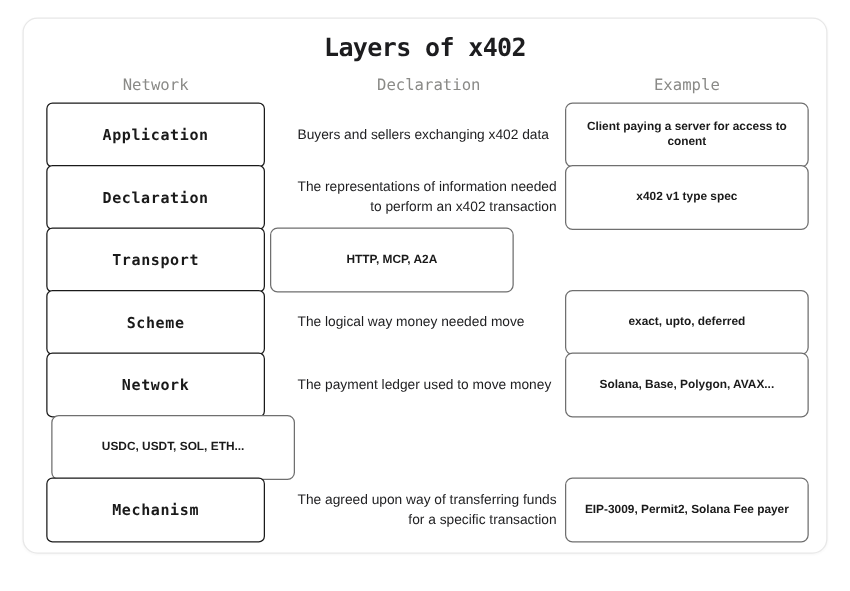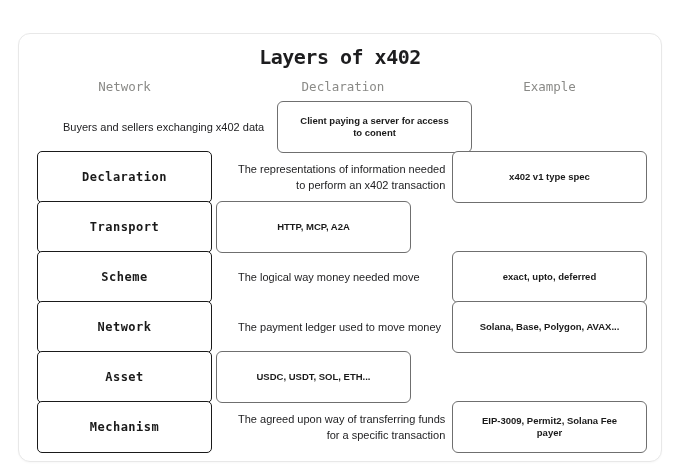--- a/index.html
+++ b/index.html
@@ -7,21 +7,21 @@
     padding: 0;
     width: 680px;
     height: 473px;
     background: #ffffff;
     font-family: "Liberation Sans", sans-serif;
     overflow: hidden;
   }
   .card {
     position: absolute;
     left: 18px;
-    top: 33px;
+    top: 14px;
     width: 644px;
     height: 429px;
     background: #ffffff;
     border: 1px solid #e8e8e8;
     border-radius: 12px;
     box-sizing: border-box;
     box-shadow: 0 1px 2px rgba(0,0,0,0.03);
     padding: 10px 0 0 0;
   }
   .title {
@@ -96,21 +96,21 @@
     width: 195px;
     margin-left: 4px;
     box-sizing: border-box;
     border: 1px solid #6f6f6f;
     border-radius: 6px;
     background: #ffffff;
     display: flex;
     align-items: center;
     justify-content: center;
     text-align: center;
-    padding: 0 20px;
+    padding: 0 6px;
   }
   .example-label {
     font-size: 9.5px;
     font-weight: bold;
     color: #1a1a1a;
     line-height: 12px;
   }
 </style>
 </head>
 <body>
@@ -122,20 +122,23 @@
     <div class="col-header w-concept">Network</div>
     <div class="gap1"></div>
     <div class="col-header w-desc">Declaration</div>
     <div class="gap2"></div>
     <div class="col-header w-example">Example</div>
   </div>
 
   <div class="rows">
 
     <div class="row">
+      <div class="concept-box">
+        <span class="concept-label">Application</span>
+      </div>
       <div class="desc">Buyers and sellers exchanging x402 data</div>
       <div class="example-box">
         <span class="example-label">Client paying a server for access to conent</span>
       </div>
     </div>
 
     <div class="row">
       <div class="concept-box">
         <span class="concept-label">Declaration</span>
       </div>
@@ -169,23 +172,20 @@
       <div class="concept-box">
         <span class="concept-label">Network</span>
       </div>
       <div class="desc">The payment ledger used to move money</div>
       <div class="example-box">
         <span class="example-label">Solana, Base, Polygon, AVAX...</span>
       </div>
     </div>
 
     <div class="row">
-      <div class="concept-box">
-        <span class="concept-label">Asset</span>
-      </div>
       <div class="example-box">
         <span class="example-label">USDC, USDT, SOL, ETH...</span>
       </div>
     </div>
 
     <div class="row">
       <div class="concept-box">
         <span class="concept-label">Mechanism</span>
       </div>
       <div class="desc">The agreed upon way of transferring funds

